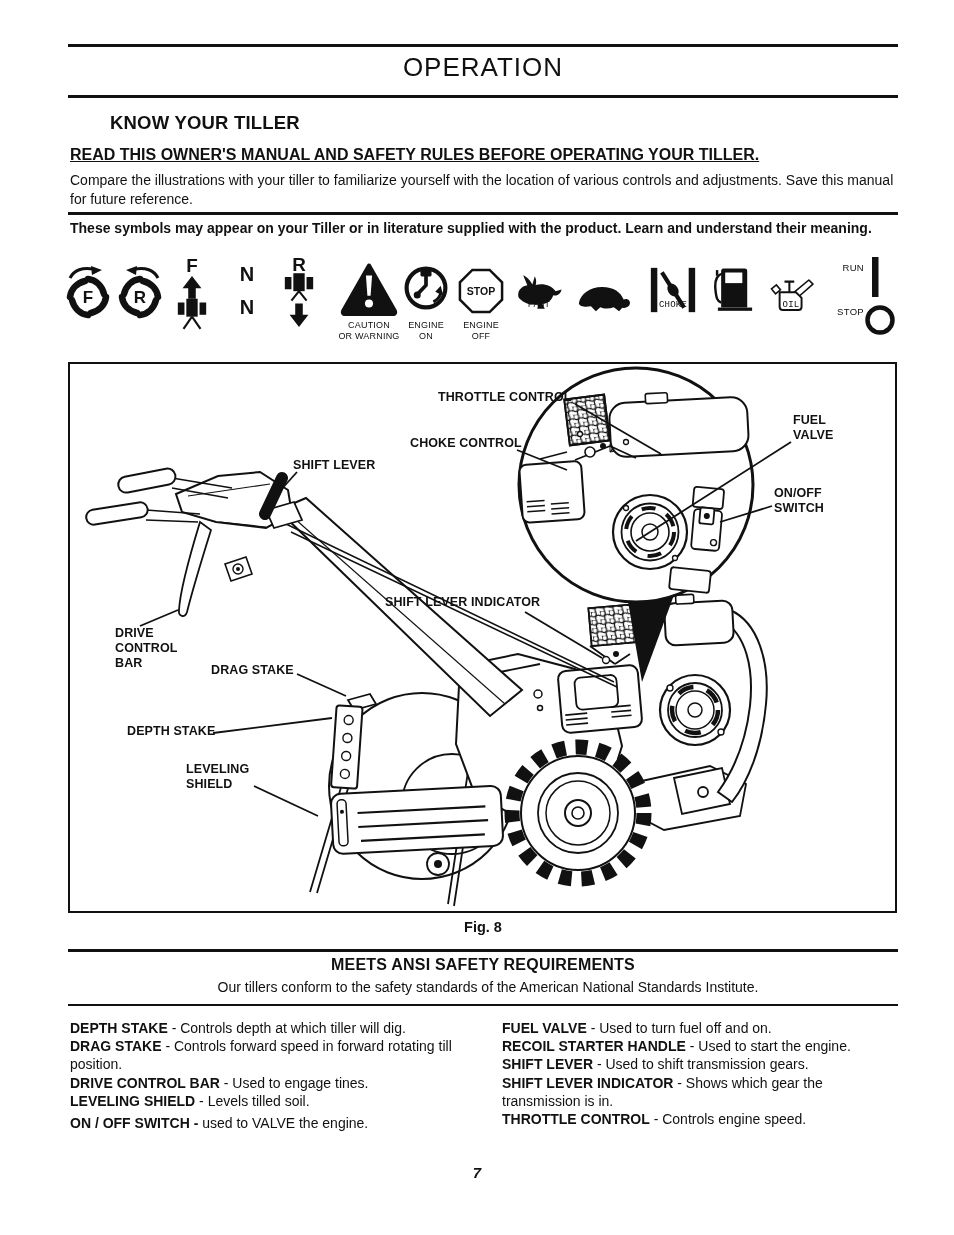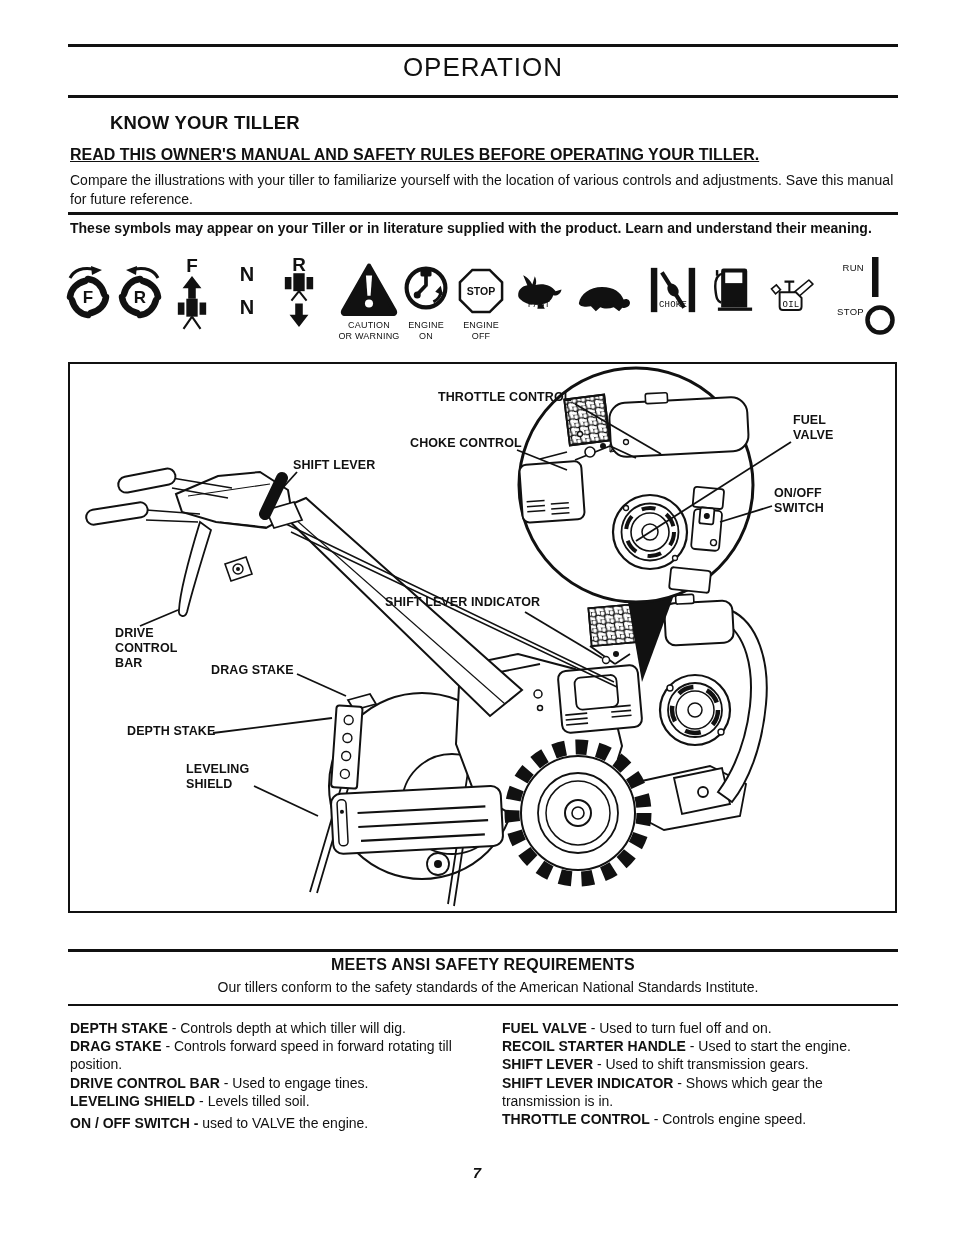--- a/index.html
+++ b/index.html
@@ -406,20 +406,21 @@
     <div class="callout" style="left:315px; top:231px">SHIFT LEVER INDICATOR</div>
     <div class="callout" style="left:45px;  top:262px">DRIVE
 CONTROL
 BAR</div>
     <div class="callout" style="left:141px; top:299px">DRAG STAKE</div>
     <div class="callout" style="left:57px;  top:360px">DEPTH STAKE</div>
     <div class="callout" style="left:116px; top:398px">LEVELING
 SHIELD</div>
   </div>
 
+  <div class="fig-cap">Fig. 8</div>
 
   <div class="rule" id="rule-ansi-top"></div>
   <div class="ansi-h">MEETS ANSI SAFETY REQUIREMENTS</div>
   <div class="ansi-b">Our tillers conform to the safety standards of the American National Standards Institute.</div>
   <div class="rule" id="rule-ansi-bot"></div>
 
   <div class="defs-l">
     <p class="def"><b>DEPTH STAKE</b><span> - Controls depth at which tiller will dig.</span></p>
     <p class="def"><b>DRAG STAKE</b><span> - Controls forward speed in forward rotating till position.</span></p>
     <p class="def"><b>DRIVE CONTROL BAR</b><span> - Used to engage tines.</span></p>

